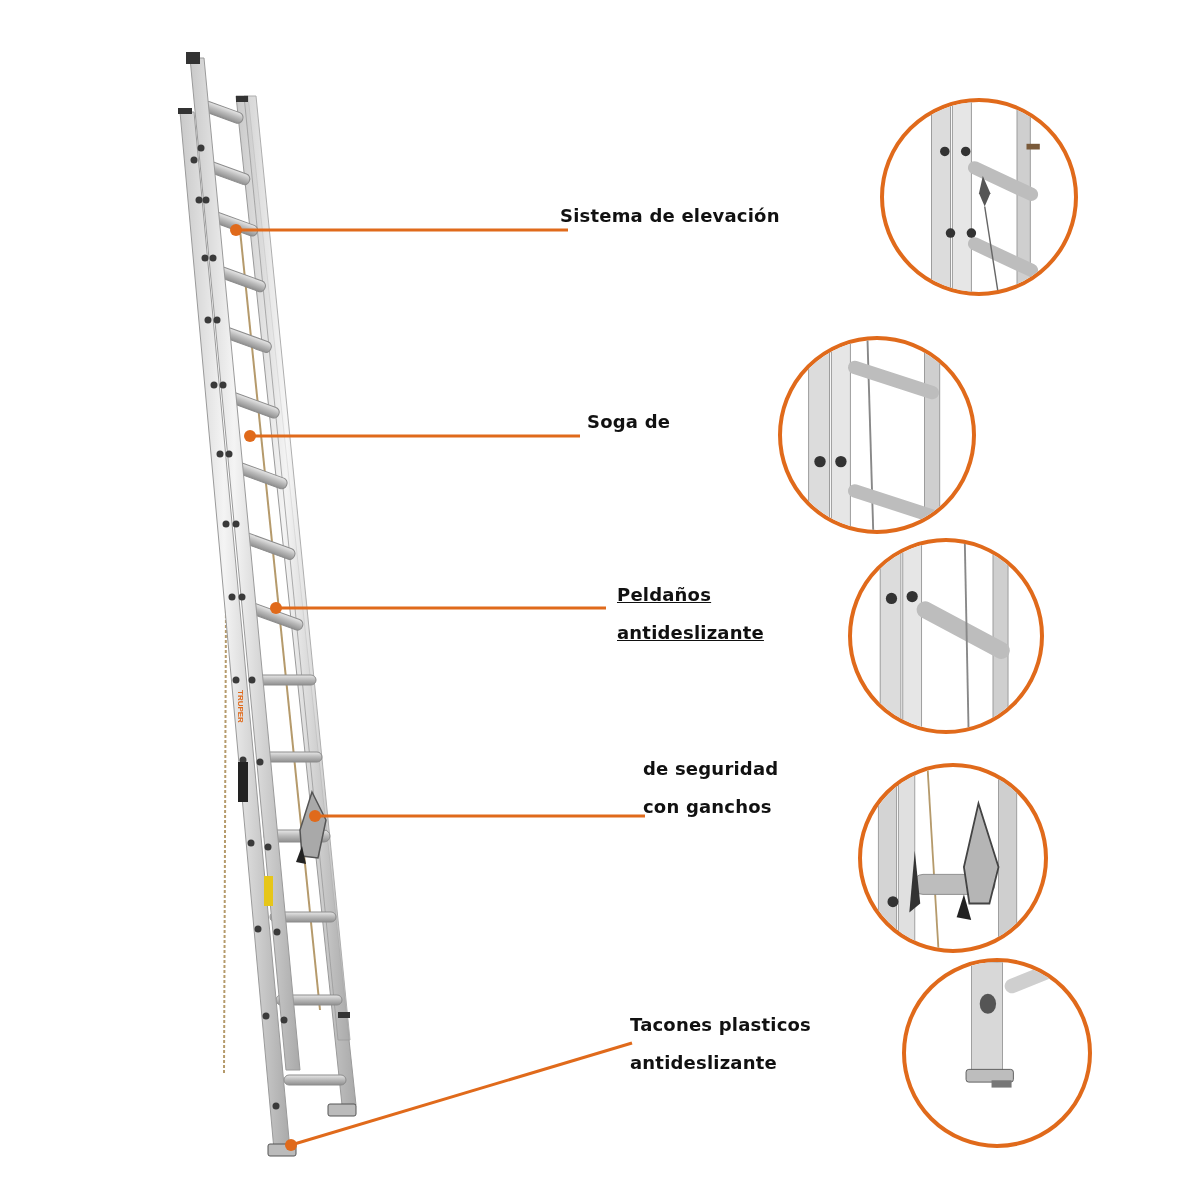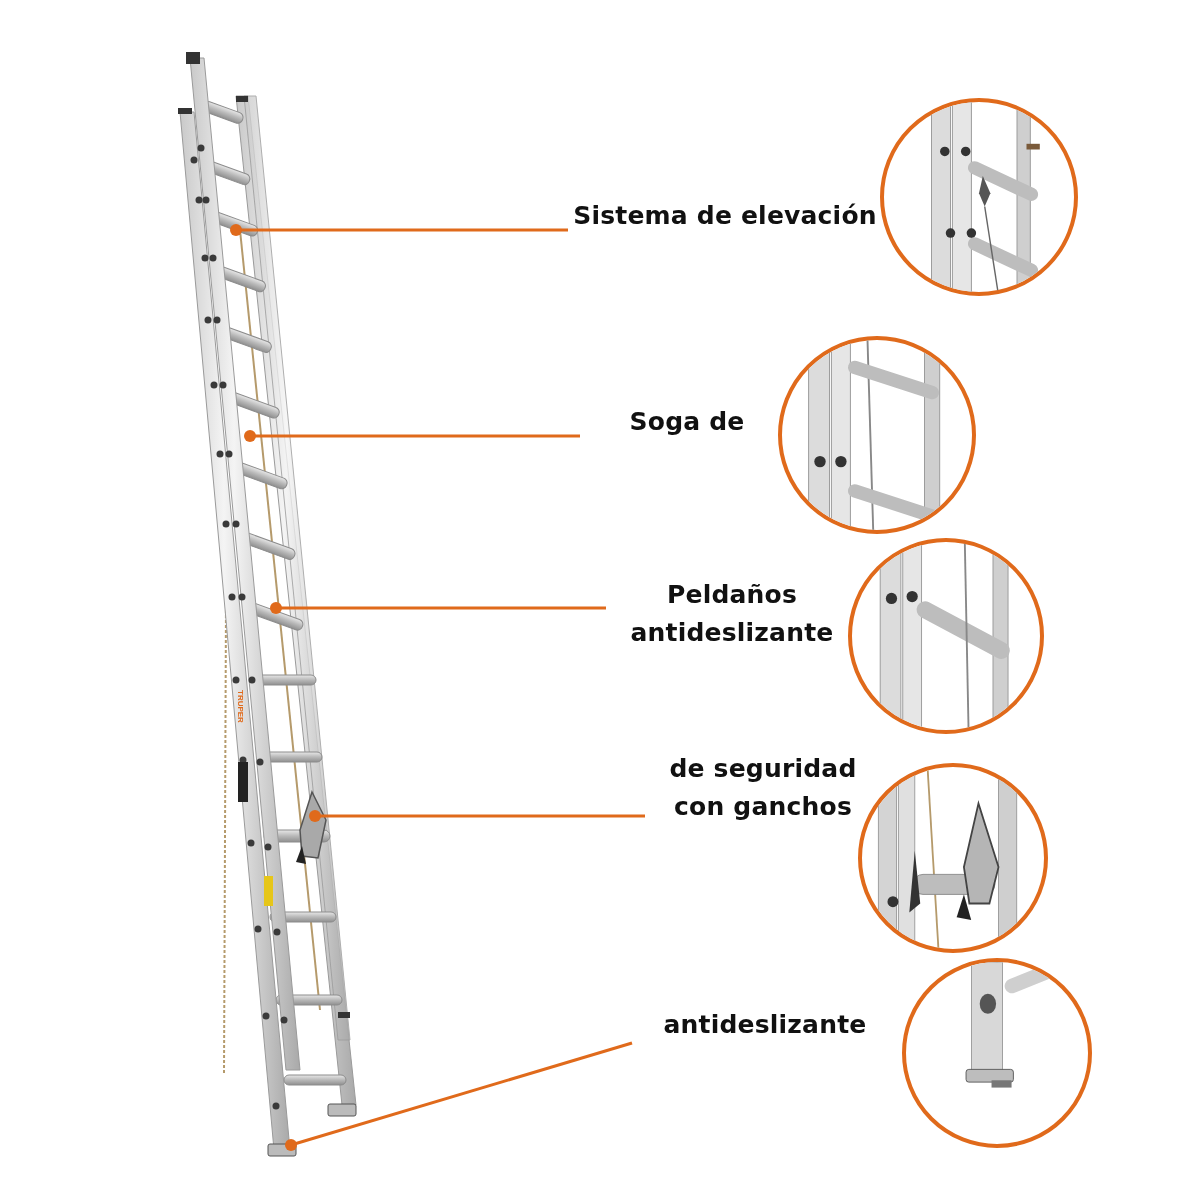--- a/index.html
+++ b/index.html
@@ -1,21 +1,21 @@
 <!DOCTYPE html>
 <html><head>
 <meta charset="utf-8">
 <style>
   html, body { margin:0; padding:0; background:#ffffff; }
   body { width:1200px; height:1200px; position:relative; overflow:hidden;
          font-family:"DejaVu Sans", "Liberation Sans", sans-serif; }
   #stage { position:absolute; left:0; top:0; width:1200px; height:1200px; }
   .callout-label {
-    position:absolute; text-align:center; font-weight:bold; color:#111;
-    font-size:25px; line-height:38px; letter-spacing:0.2px;
+    position:absolute; text-align:left; font-weight:bold; color:#111;
+    font-size:18px; line-height:38px; letter-spacing:0.2px;
   }
   .callout-label span { display:block; white-space:nowrap; }
   .inset {
     position:absolute; border-radius:50%; border:4px solid #e06a1b;
     background:#fff; overflow:hidden; box-sizing:border-box;
   }
   .inset svg { position:absolute; left:0; top:0; width:100%; height:100%; }
 </style>
 </head>
 <body>
@@ -124,29 +124,30 @@
         <circle cx="291" cy="1145" r="6" stroke="none"></circle>
     </g>
   </svg>
 
   <div class="callout-label" style="left:560px;top:197px;width:330px;">
     <span>Sistema de elevación</span>
   </div>
   <div class="callout-label" style="left:587px;top:403px;width:200px;">
     <span>Soga de</span>
   </div>
-  <div class="callout-label" style="left:617px;top:576px;width:230px;">
+  <div class="callout-label" style="left:617px;top:576px;width:230px;text-decoration:underline;">
     <span>Peldaños</span>
     <span>antideslizante</span>
   </div>
   <div class="callout-label" style="left:643px;top:750px;width:240px;">
     <span>de seguridad</span>
     <span>con ganchos</span>
   </div>
   <div class="callout-label" style="left:630px;top:1006px;width:270px;">
+    <span>Tacones plasticos</span>
     <span>antideslizante</span>
   </div>
 
   <div class="inset" style="left:880px;top:98px;width:198px;height:198px;">
     <svg viewBox="0 0 200 200">
       <rect x="50" y="0" width="20" height="200" fill="#dcdcdc" stroke="#999"></rect>
       <rect x="72" y="0" width="20" height="200" fill="#e6e6e6" stroke="#999"></rect>
       <rect x="140" y="0" width="14" height="200" fill="#cfcfcf" stroke="#999"></rect>
       <rect x="92" y="60" width="80" height="14" rx="7" fill="#bdbdbd" transform="rotate(25 92 60)"></rect>
       <rect x="92" y="140" width="80" height="14" rx="7" fill="#bdbdbd" transform="rotate(25 92 140)"></rect>

